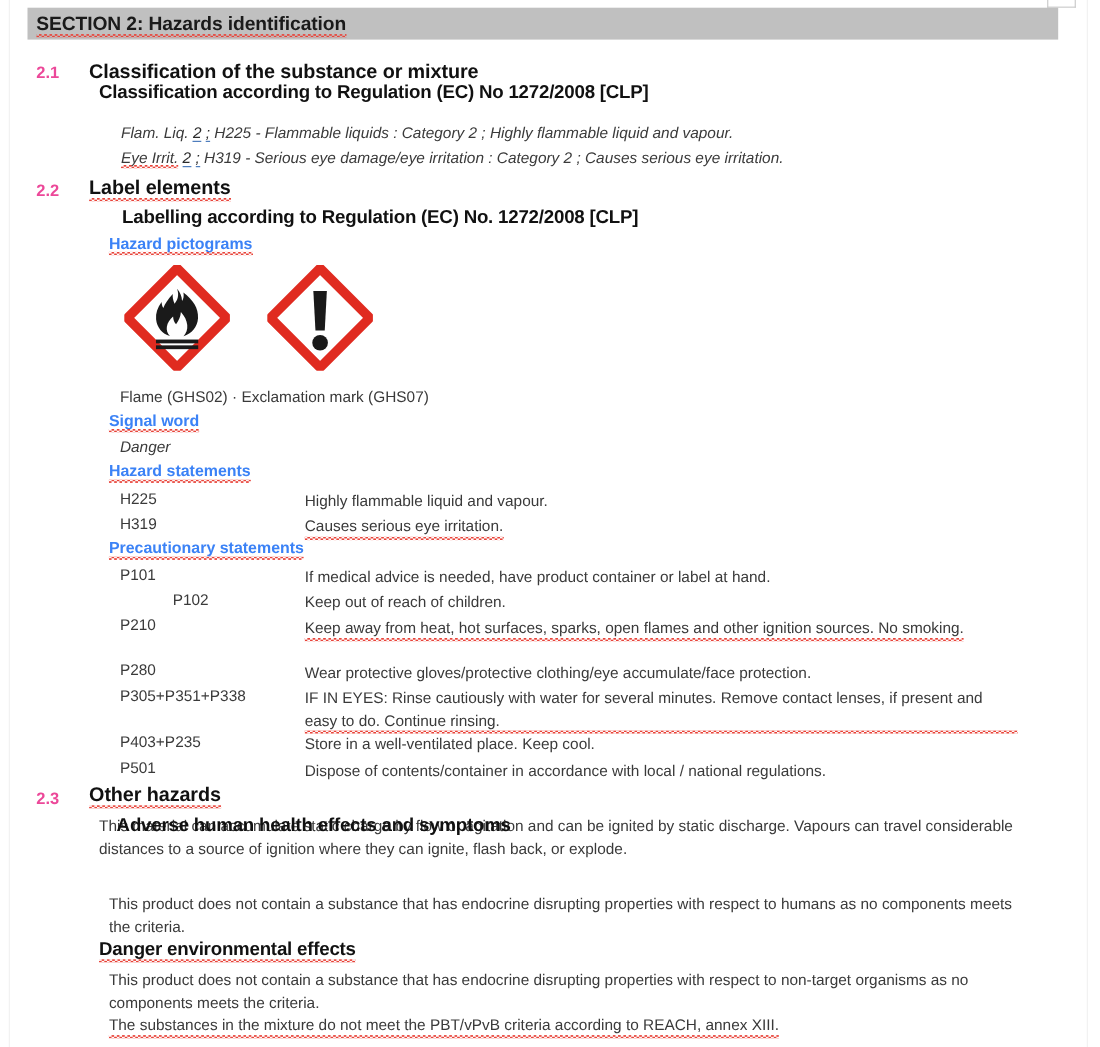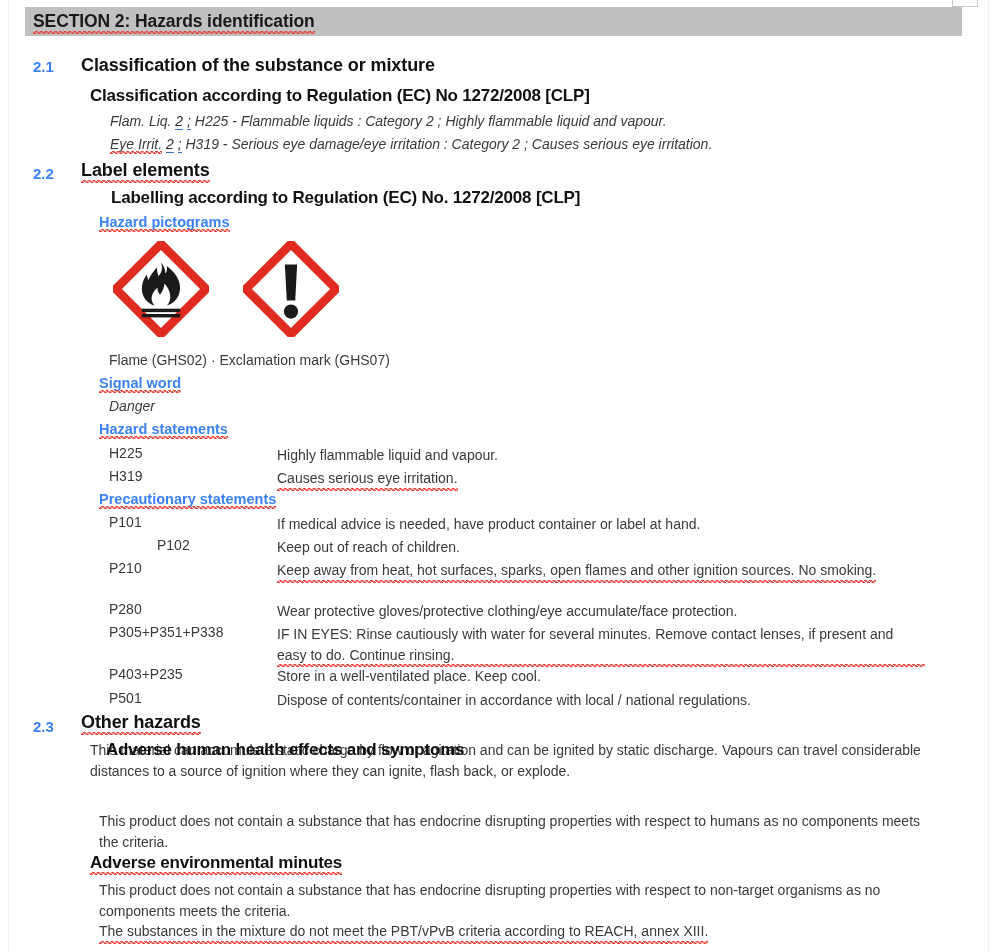--- a/index.html
+++ b/index.html
@@ -77,21 +77,21 @@
 
   .row {
     position: absolute;
     white-space: nowrap;
   }
 
   .num {
     position: absolute;
     font-size: 15px;
     font-weight: bold;
-    color: #3b82f6;
+    color: #ec4899;
   }
 
   .h2 {
     font-size: 18px;
     font-weight: bold;
     color: #111111;
     letter-spacing: -0.1px;
     text-align: center;
   }
   .h3 {
@@ -194,21 +194,21 @@
       <span class="sq">SECTION 2: Hazards identification</span>
     </div>
   </div>
 
   <div class="content">
 
     <div class="num" style="left:33px; top:58px;">2.1</div>
 
     <div class="row h2" style="left:81px; top:55px;">Classification of the substance or mixture</div>
 
-    <div class="row h3" style="left:90px; top:86px;">Classification according to Regulation (EC) No 1272/2008 [CLP]</div>
+    <div class="row h3" style="left:90px; top:74px;">Classification according to Regulation (EC) No 1272/2008 [CLP]</div>
 
     <div class="row" style="left:110px; top:112px;">
       <span class="body-txt">Flam. Liq.</span><span class="body-txt">&nbsp;</span><span class="body-txt lnk">2</span><span class="body-txt">&nbsp;</span><span class="body-txt lnk">;</span><span class="body-txt">&nbsp;</span><span class="body-txt">H225 - Flammable liquids : Category 2 ; Highly flammable liquid and vapour.</span>
     </div>
 
     <div class="row" style="left:110px; top:135px;">
       <span class="body-txt sq">Eye Irrit.</span><span class="body-txt">&nbsp;</span><span class="body-txt lnk">2</span><span class="body-txt">&nbsp;</span><span class="body-txt lnk">;</span><span class="body-txt">&nbsp;</span><span class="body-txt">H319 - Serious eye damage/eye irritation : Category 2 ; Causes serious eye irritation.</span>
     </div>
 
     <div class="num" style="left:33px; top:165px;">2.2</div>
@@ -318,21 +318,21 @@
       <span class="sq">Other hazards</span>
     </div>
 
     <div class="para" style="left:90px; top:740px; width:845px;">This material can accumulate static charge by flow or agitation and can be ignited by static discharge. Vapours can travel considerable distances to a source of ignition where they can ignite, flash back, or explode.</div>
 
     <div class="row h3" style="left:90px; top:740px;margin-left:16px;">Adverse human health effects and symptoms</div>
 
     <div class="para" style="left:99px; top:811px; width:838px;">This product does not contain a substance that has endocrine disrupting properties with respect to humans as no components meets the criteria.</div>
 
     <div class="row h3" style="left:90px; top:853px;">
-      <span class="sq">Adverse environmental minutes</span>
+      <span class="sq">Danger environmental effects</span>
     </div>
 
     <div class="para" style="left:99px; top:880px; width:830px;">This product does not contain a substance that has endocrine disrupting properties with respect to non-target organisms as no components meets the criteria.</div>
 
     <div class="para" style="left:99px; top:921px; width:840px;">
       <span class="sq">The substances in the mixture do not meet the PBT/vPvB criteria according to REACH, annex XIII.</span>
     </div>
 
   </div>
 </div>

